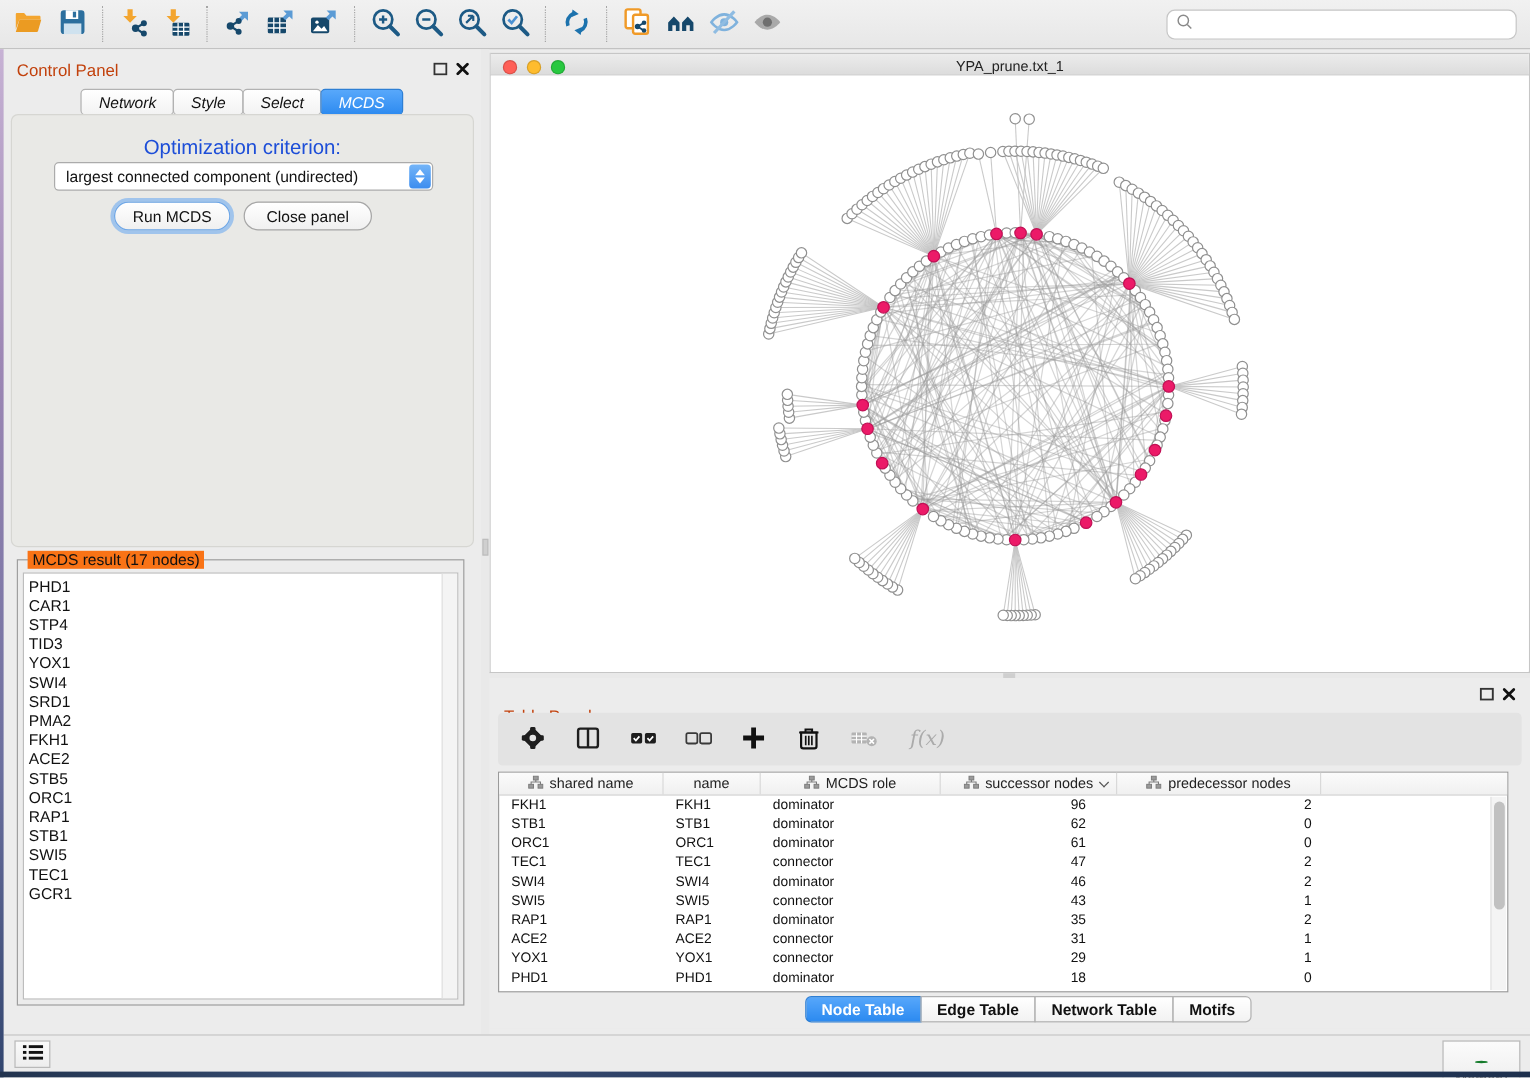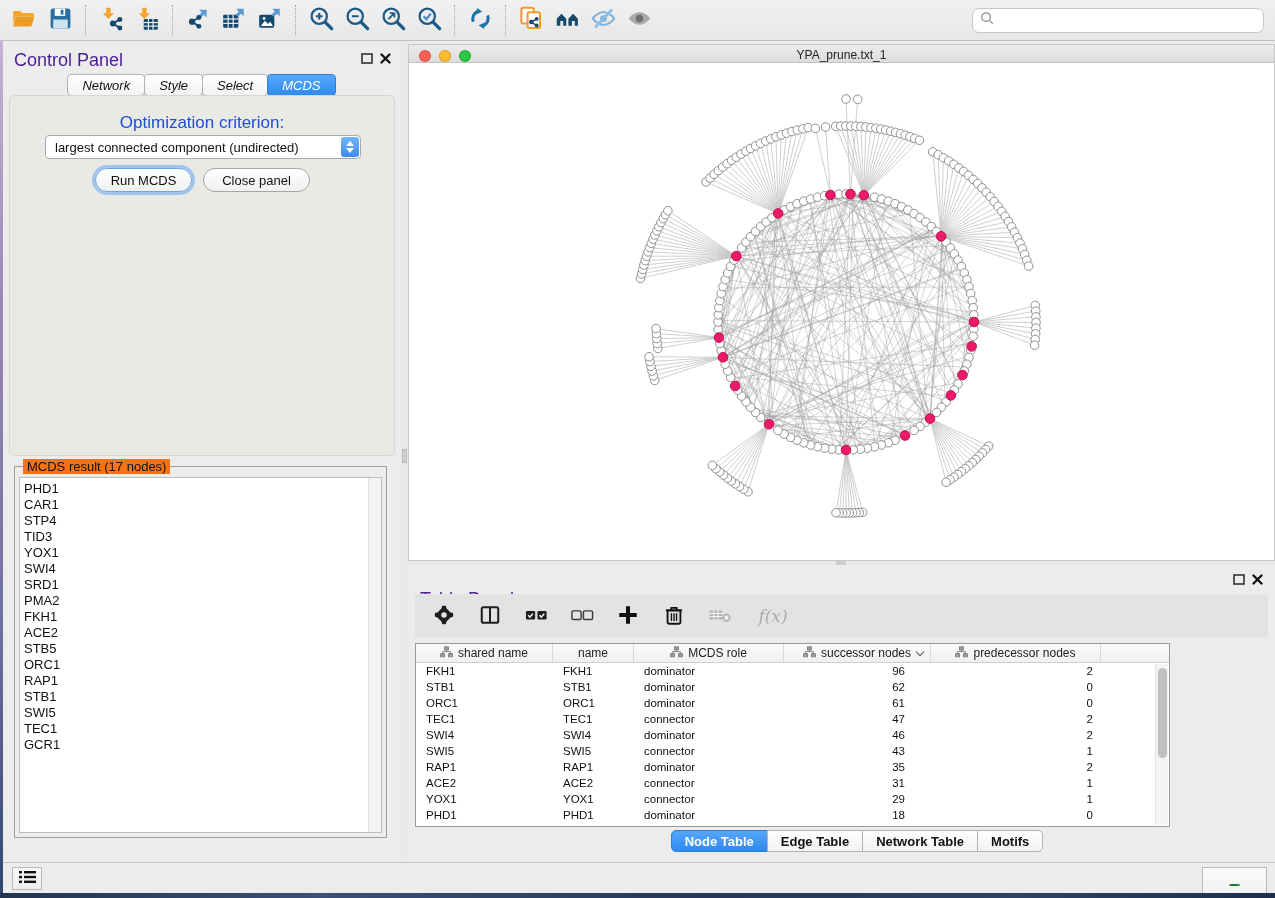--- a/index.html
+++ b/index.html
@@ -20,21 +20,21 @@
   .tbtn { width:36px; height:34px; display:flex; align-items:center; justify-content:center;
     background:none; border:none; flex:0 0 auto; }
   .tsep { width:0; height:30px; border-left:1px dotted #a6a6a6; margin:0 7px; flex:0 0 auto; }
   #search-wrap { position:absolute; right:11px; top:8px; width:292px; height:25px;
     background:#fff; border:1px solid #c6c6c6; border-radius:7px; display:flex; align-items:center; padding:0 7px; }
   #search-wrap input { border:none; outline:none; flex:1; font-size:12px; font-family:"Liberation Sans",sans-serif; background:transparent; }
 
   
   #control-panel { position:absolute; left:3px; top:41px; width:398px; height:821px; background:#ececec; }
   .panel-head { position:relative; height:30px; }
-  .panel-title { position:absolute; left:11px; top:9px; font-size:18px; color:#4c1d95; }
+  .panel-title { position:absolute; left:11px; top:9px; font-size:14px; color:#c2410c; }
   .win-icons { position:absolute; right:10px; top:9px; display:flex; gap:7px; align-items:center; }
   .cp-tabs { position:absolute; left:0; top:33px; width:100%; display:flex; justify-content:center; }
   .cp-tab { height:22px; padding:3px 14px; font-size:13px; background:linear-gradient(#ffffff,#f3f3f3);
     border:1px solid #b2b2b2; margin-left:-1px; color:#111; border-radius:4px;font-style:italic; }
   .cp-tab.active { background:linear-gradient(#58a8fb,#2e8bf0); border-color:#2e7fd4; color:#fff; }
   .cp-content { position:absolute; left:6px; top:54px; width:386px; height:361px;
     background:#e9e9e6; border:1px solid #d6d6d2; border-radius:6px; }
   .opt-label { position:absolute; left:0; top:17px; width:100%; text-align:center; font-size:17px; color:#1d4ed8; }
   .dropdown { position:absolute; left:35px; top:39px; width:316px; height:24px; background:#fff;
     border:1px solid #ababab; border-radius:4px; display:flex; align-items:center; }
@@ -78,21 +78,21 @@
 
   
   #table-panel { position:absolute; left:408px; top:565px; width:867px; height:292px; background:#ececec; }
   #table-panel .panel-title { left:12px; top:24px; }
   #table-panel .win-icons { right:12px; top:6px; }
   .tp-toolbar { position:absolute; left:7px; top:29px; width:853px; height:44px;
     background:#e3e3e3; border-radius:4px; display:flex; align-items:center; padding-left:14px; gap:16px; }
   .tp-btn { width:30px; height:30px; display:flex; align-items:center; justify-content:center; background:none; border:none; }
   .fx-label { font-family:"DejaVu Serif", serif; font-style:italic; font-size:17px; color:#ababab; }
 
-  .node-table { position:absolute; left:7px; top:78px; width:755px; height:184px; background:#fff; border:1px solid #9a9a9a; }
+  .node-table { position:absolute; left:7px; top:78px; width:842px; height:184px; background:#fff; border:1px solid #9a9a9a; }
   .thead { display:flex; height:19px; background:linear-gradient(#fbfbfb,#f0f0f0); border-bottom:1px solid #cfcfcf; }
   .th { position:relative; display:flex; align-items:center; justify-content:center; gap:5px;
     font-size:12px; color:#222; border-right:1px solid #d9d9d9; flex:0 0 auto; }
   .th .chev { position:absolute; right:7px; top:5px; width:6px; height:6px;
     border-right:1.5px solid #555; border-bottom:1.5px solid #555; transform:rotate(45deg); }
   .th-fill { flex:1; border-right:none; }
   .trow { display:flex; height:16px; }
   .td { font-size:11.5px; color:#111; flex:0 0 auto; line-height:16px; white-space:nowrap; overflow:hidden; }
   .td.left { padding-left:10px; text-align:left; }
   .td.right { text-align:right; }

